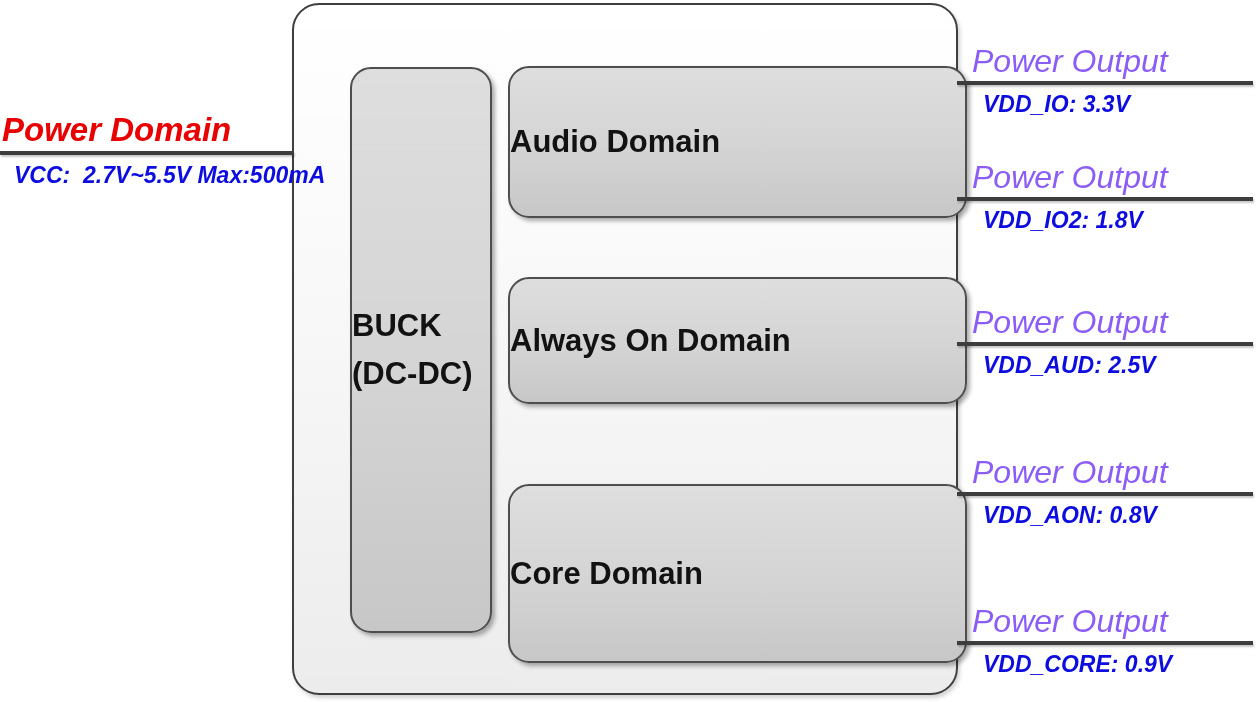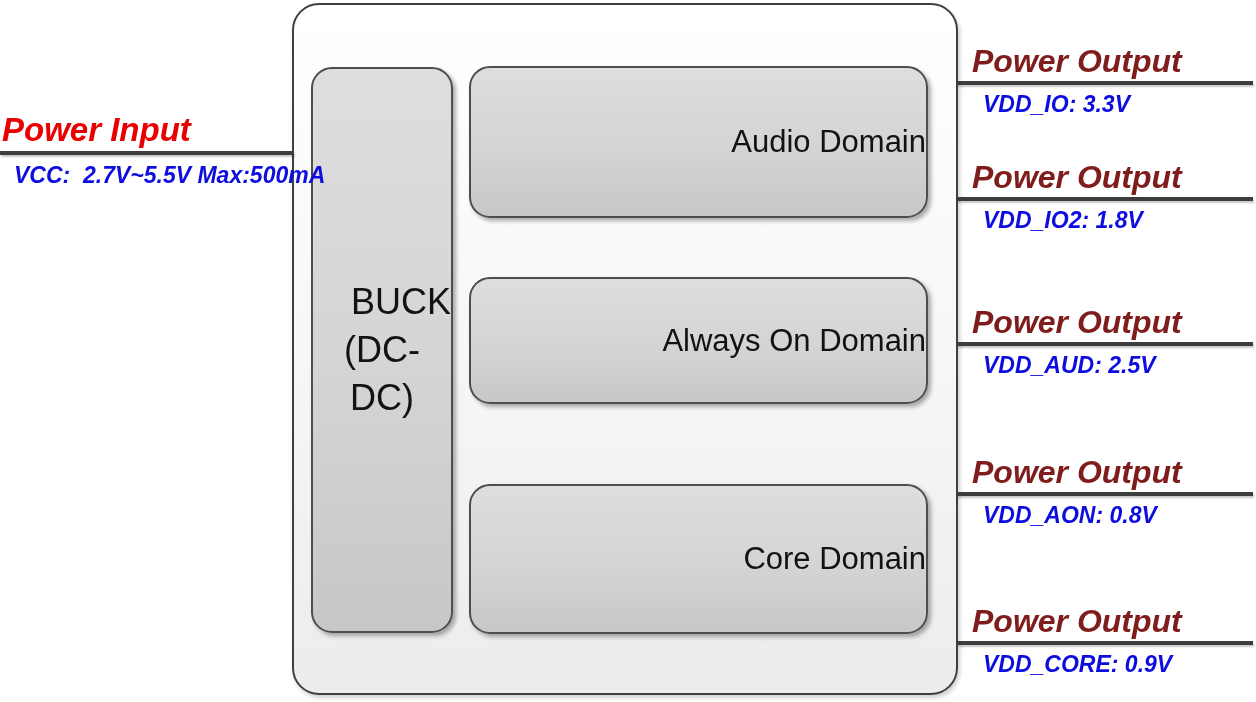--- a/index.html
+++ b/index.html
@@ -27,36 +27,37 @@
   
   .block {
     position: absolute;
     box-sizing: border-box;
     border: 2px solid #4e4e4e;
     border-radius: 21px;
     background: linear-gradient(180deg, #dedede 0%, #d4d4d4 55%, #c7c7c7 100%);
     box-shadow: 3px 3px 4px rgba(0,0,0,0.32);
     display: flex;
     flex-direction: column;
-    align-items: flex-end;
+    align-items: flex-start;
     justify-content: center;
     color: #121212;
-    font-weight: normal;
+    font-weight: bold;
     text-align: center;
+    margin-left: 39px;
   }
   .buck {
     left: 311px; top: 67px;
     width: 142px; height: 566px;
-    font-size: 36px;
+    font-size: 31px;
     line-height: 48px;
   }
   .domain { left: 469px; width: 459px; font-size: 31px; }
   .domain-audio  { top: 66px;  height: 152px; }
   .domain-aon    { top: 277px; height: 127px; }
-  .domain-core   { top: 484px; height: 150px; }
+  .domain-core   { top: 484px; height: 179px; }
 
   
   .rule {
     height: 4px;
     background: #3d3d3d;
     box-shadow: 1px 2px 2px rgba(0,0,0,0.22);
   }
 
   
   .in-group {
@@ -89,23 +90,23 @@
     position: absolute;
     left: 957px;
     width: 297px;
   }
   .og1 { top: 41px; }
   .og2 { top: 157px; }
   .og3 { top: 302px; }
   .og4 { top: 452px; }
   .og5 { top: 601px; }
   .out-title {
-    color: #7f1d1d;
+    color: #8b5cf6;
     font-style: italic;
-    font-weight: bold;
+    font-weight: normal;
     font-size: 32px;
     line-height: 40px;
     padding-left: 15px;
     white-space: nowrap;
   }
   .out-rule { width: 296px; }
   .out-rail {
     margin-top: 6px;
     padding-left: 26px;
     color: #0d0de0;
@@ -141,21 +142,21 @@
     <span>Audio Domain</span>
   </div>
   <div class="block domain domain-aon">
     <span>Always On Domain</span>
   </div>
   <div class="block domain domain-core">
     <span>Core Domain</span>
   </div>
 
   <div class="in-group">
-    <div class="in-title">Power Input</div>
+    <div class="in-title">Power Domain</div>
     <div class="rule in-rule"></div>
     <div class="in-rail">VCC:  2.7V~5.5V Max:500mA</div>
   </div>
 
   <div class="out-group og1">
     <div class="out-title">Power Output</div>
     <div class="rule out-rule"></div>
     <div class="out-rail">VDD_IO: 3.3V</div>
   </div>
   <div class="out-group og2">

